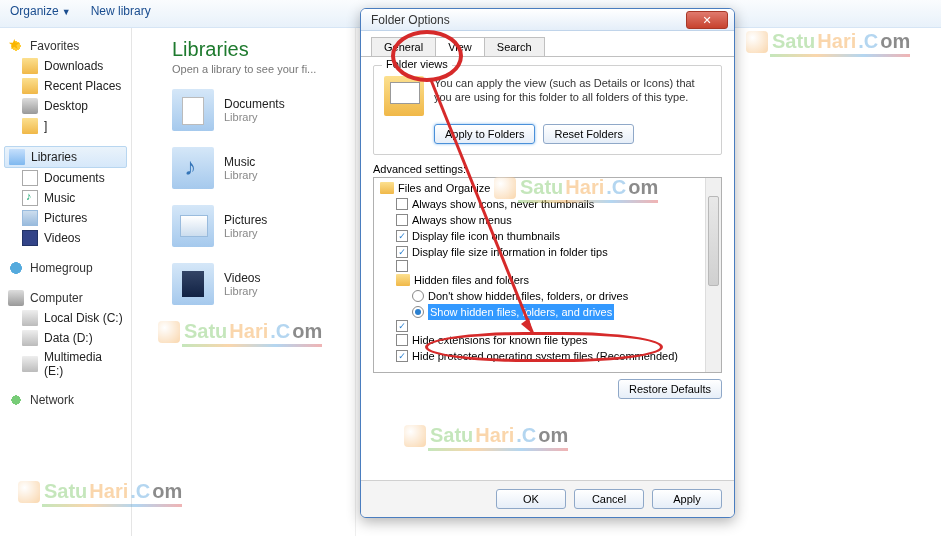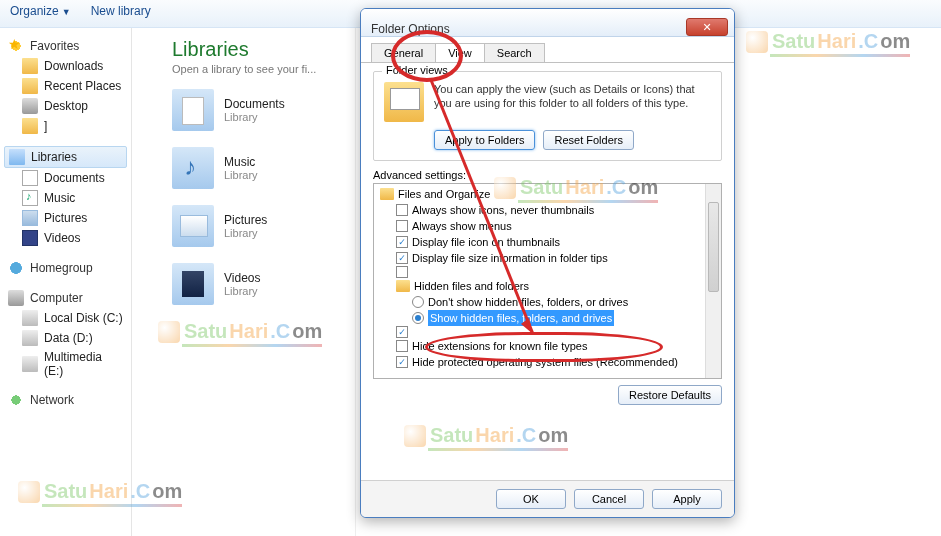--- a/index.html
+++ b/index.html
@@ -45,21 +45,21 @@
 .lib-icon.pics { background: linear-gradient(#d5e7f8, #a5c9ed); position: relative; }
 .lib-icon.pics::after { content: ""; position: absolute; top: 10px; left: 8px; width: 26px; height: 20px; background: linear-gradient(#fff, #cde); border: 1px solid #9bd; }
 .lib-icon.vids { background: linear-gradient(#d5e7f8, #a5c9ed); position: relative; }
 .lib-icon.vids::after { content: ""; position: absolute; top: 8px; left: 10px; width: 22px; height: 26px; background: linear-gradient(#346, #124); }
 .lib-name { color: #222; }
 .lib-type { color: #888; font-size: 11px; }
 .preview { flex: 1; display: flex; align-items: center; justify-content: center; color: #666; position: relative; }
 
 
 .dialog { position: absolute; left: 360px; top: 8px; width: 375px; height: 510px; background: #fff; border: 1px solid #4a7dbf; border-radius: 6px; box-shadow: 0 4px 14px rgba(0,0,0,.3); overflow: hidden; }
-.dlg-title { height: 28px; background: linear-gradient(#fff, #e4eef9); display: flex; align-items: flex-end; padding: 0 6px 0 10px; border-bottom: 1px solid #c0d4ea; }
+.dlg-title { height: 22px; background: linear-gradient(#fff, #e4eef9); display: flex; align-items: center; padding: 0 6px 0 10px; border-bottom: 1px solid #c0d4ea; }
 .dlg-title-text { flex: 1; color: #333; }
 .dlg-close { width: 42px; height: 18px; background: linear-gradient(#e07a6e, #c7422e); border: 1px solid #a83828; border-radius: 3px; color: #fff; text-align: center; font-size: 11px; line-height: 16px; cursor: pointer; }
 .tabs { display: flex; padding: 6px 10px 0; gap: 0; border-bottom: 1px solid #c0c0c0; }
 .tab { padding: 3px 12px; border: 1px solid #c0c0c0; border-bottom: none; background: #f0f0f0; margin-right: -1px; cursor: pointer; font-size: 11px; position: relative; }
 .tab.active { background: #fff; z-index: 2; }
 .dlg-body { padding: 8px 12px; }
 .groupbox { border: 1px solid #d0d0d0; border-radius: 2px; padding: 10px; margin-bottom: 8px; position: relative; }
 .groupbox-title { position: absolute; top: -8px; left: 8px; background: #fff; padding: 0 4px; font-size: 11px; }
 .fv-row { display: flex; gap: 10px; align-items: flex-start; }
 .fv-icon { width: 40px; height: 40px; background: linear-gradient(#fce08f, #f0b848); border-radius: 2px; position: relative; flex-shrink: 0; }

